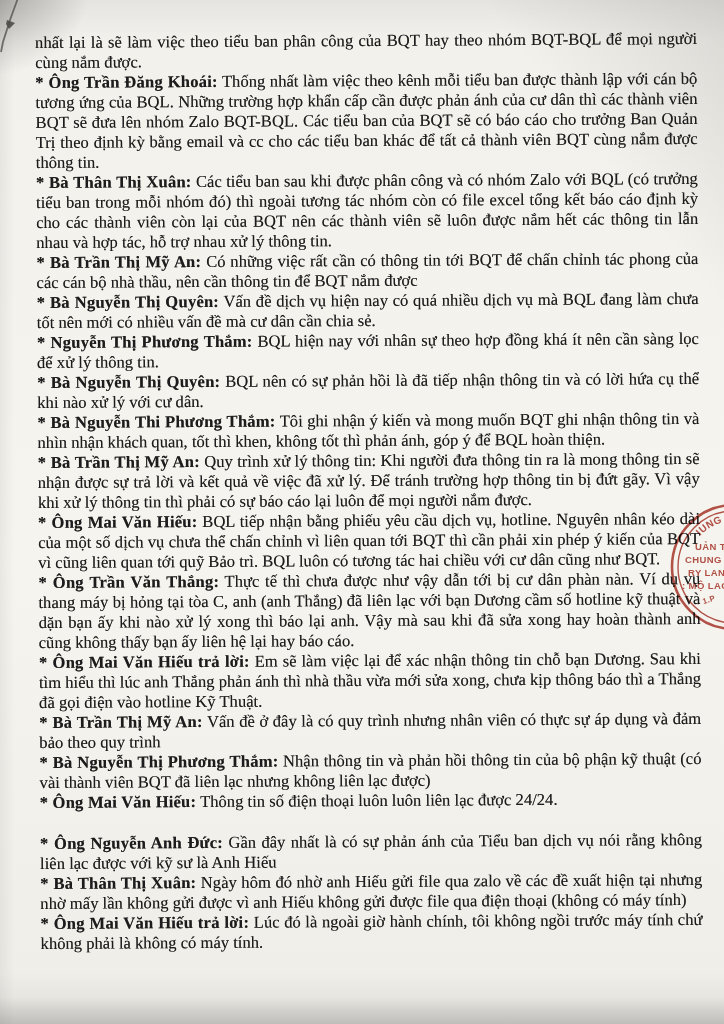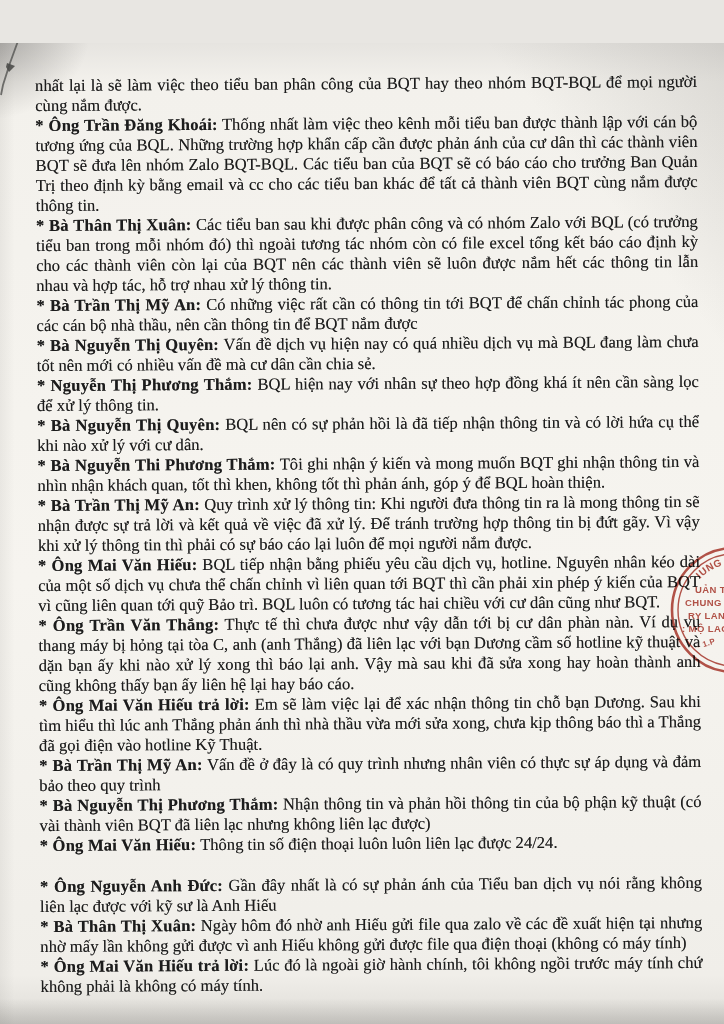--- a/index.html
+++ b/index.html
@@ -9,21 +9,20 @@
     font-family:"Liberation Serif","DejaVu Serif",serif;
   }
   .page{
     position:absolute;inset:0;overflow:hidden;
     background:
       radial-gradient(150px 130px at -12px -12px, rgba(62,60,58,.40), rgba(62,60,58,0) 68%),
       linear-gradient(232deg, rgba(128,126,122,.22) 0%, rgba(128,126,122,0) 16%),
       linear-gradient(0deg,   rgba(105,103,100,.26) 0%, rgba(105,103,100,0) 2.6%),
       linear-gradient(90deg,  rgba(120,118,115,.10) 0%, rgba(120,118,115,0) 2%),
       linear-gradient(180deg, #e6e4e0 0%, #f3f1ec 4%, #f6f4ef 55%, #f0eee9 95%, #dedcd7 100%);
-    margin-top: 43px;
   }
   .content{
     position:absolute;left:35px;right:27px;top:33px;
     transform:rotate(-0.35deg);transform-origin:top left;
     font-size:16.6px;line-height:20px;text-align:justify;
     color:#1c1c1c;
     text-shadow:0 0 .5px rgba(25,25,25,.55);
   }
   .para{margin:0;padding:0}
   .para.gap{margin-top:21px}

